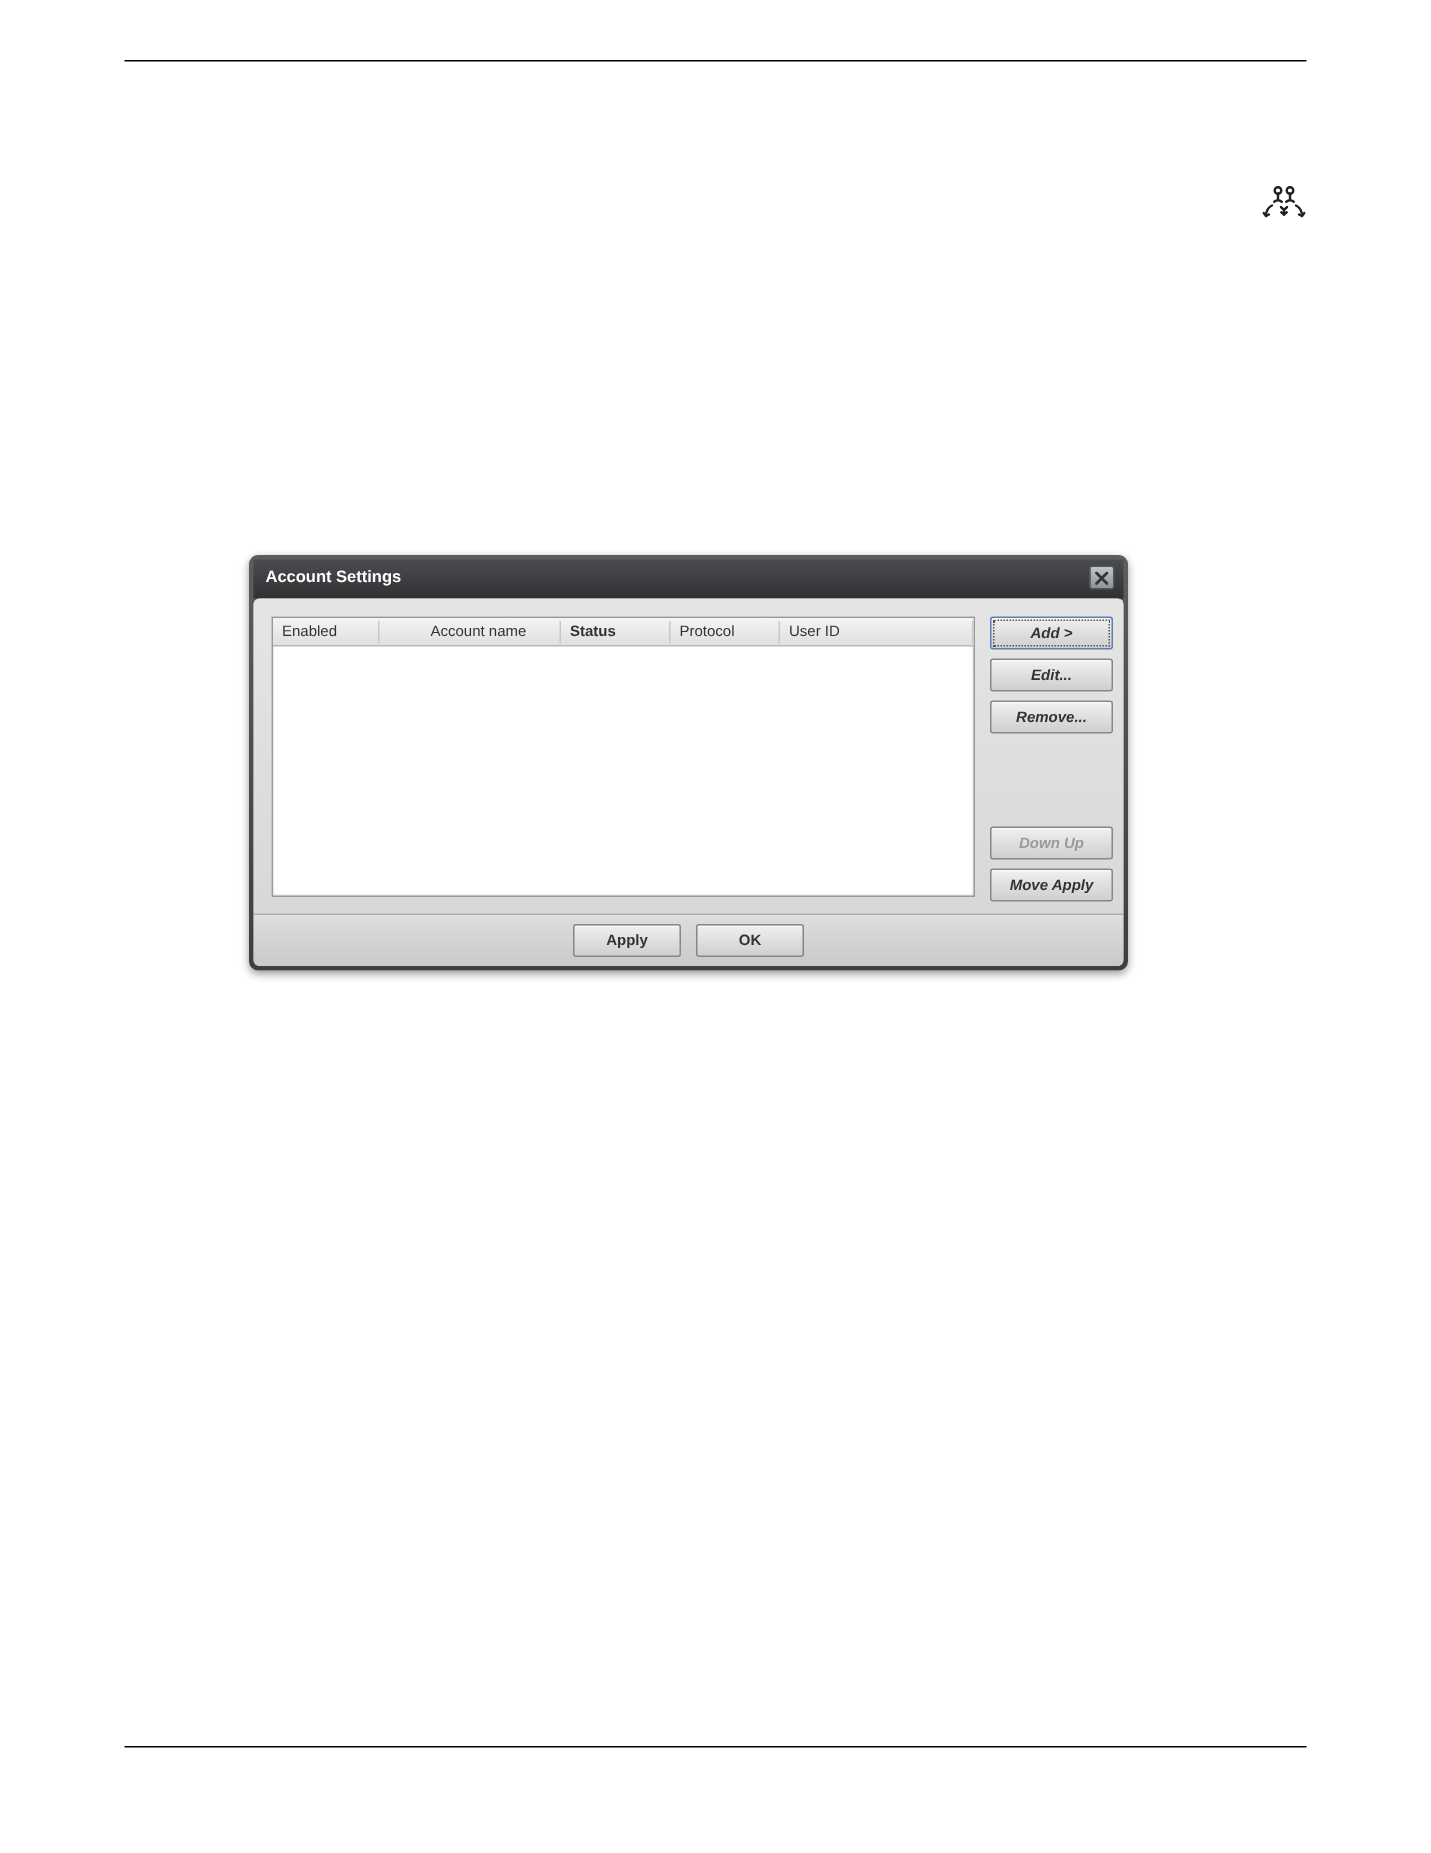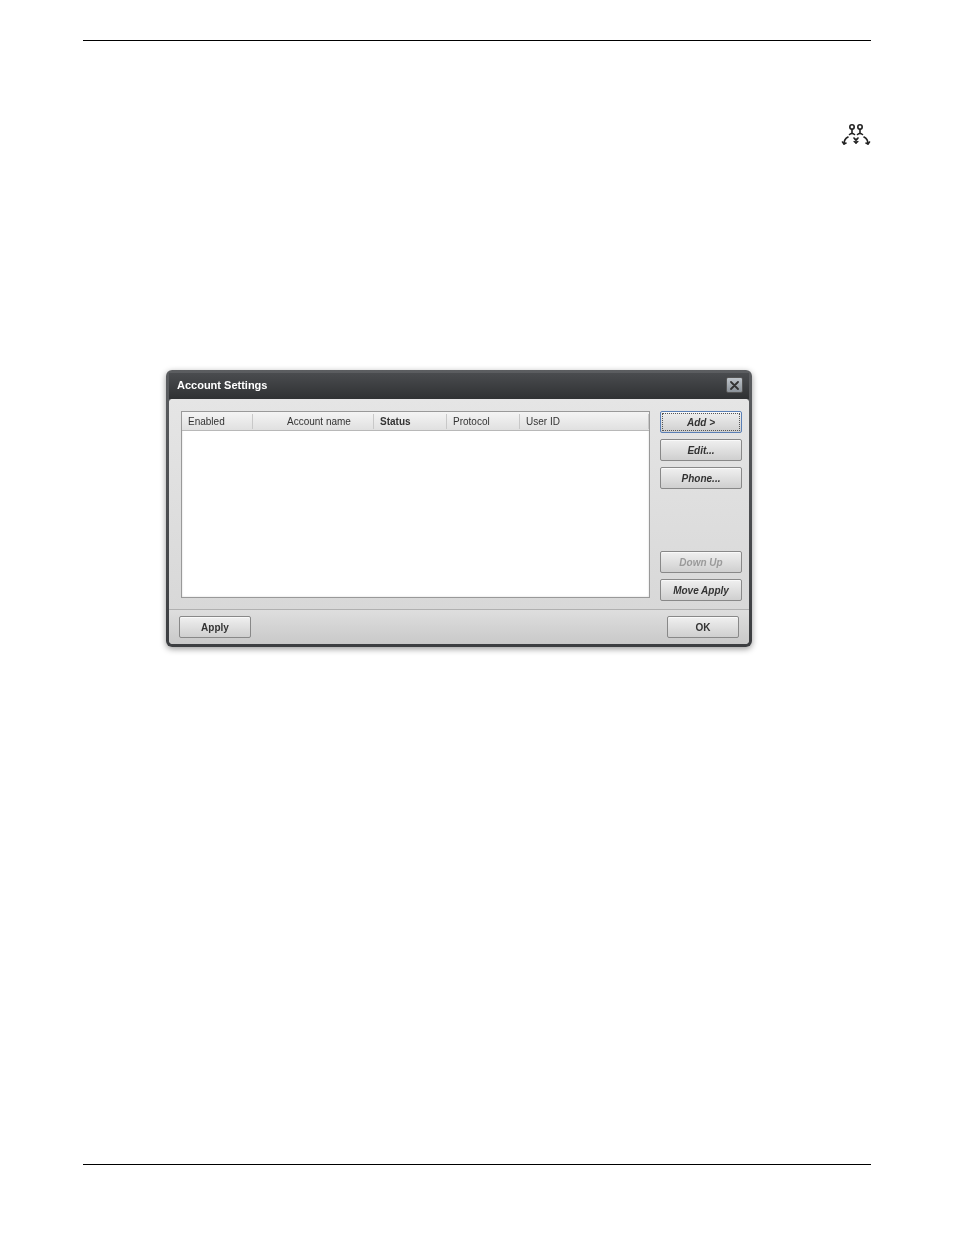--- a/index.html
+++ b/index.html
@@ -143,21 +143,21 @@
     color: #444;
     margin-top: 10px;
     line-height: 1.35;
     max-width: 475px;
   }
   .footer {
     background: linear-gradient(#dedede, #c9c9c9);
     border-top: 1px solid #b0b0b0;
     padding: 6px 10px;
     display: flex;
-    justify-content: space-between;
+    justify-content: center;
     gap: 10px;
   }
   .footer .btn {
     width: 70px;
   }
 </style>
 </head>
 <body>
 
 <div class="page-rule-top"></div>
@@ -199,21 +199,21 @@
             <div class="col col-enabled">Enabled</div>
             <div class="col col-name">Account name</div>
             <div class="col col-status">Status</div>
             <div class="col col-protocol">Protocol</div>
             <div class="col col-userid">User ID</div>
           </div>
         </div>
         <div class="btn-col">
           <div class="btn focused">Add &gt;</div>
           <div class="btn">Edit...</div>
-          <div class="btn">Phone...</div>
+          <div class="btn">Remove...</div>
           <div class="btn-spacer"></div>
           <div class="btn disabled">Down Up</div>
           <div class="btn">Move Apply</div>
         </div>
       </div>
     </div>
     <div class="footer">
       <div class="btn">Apply</div>
       <div class="btn">OK</div>
     </div>

